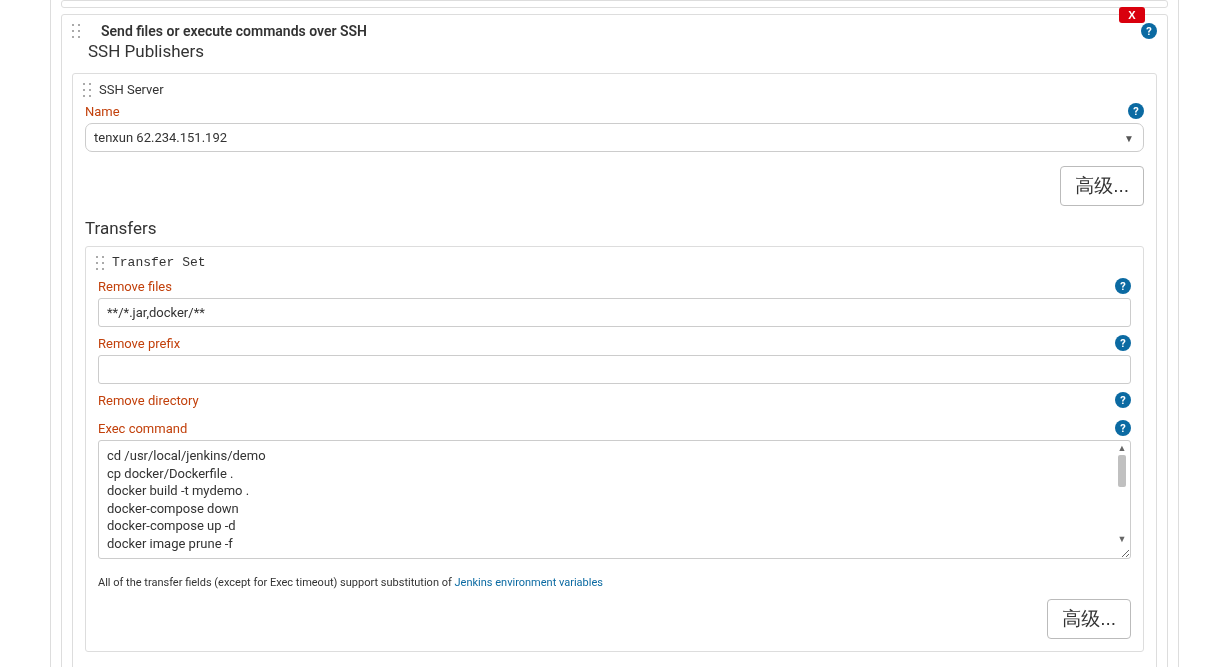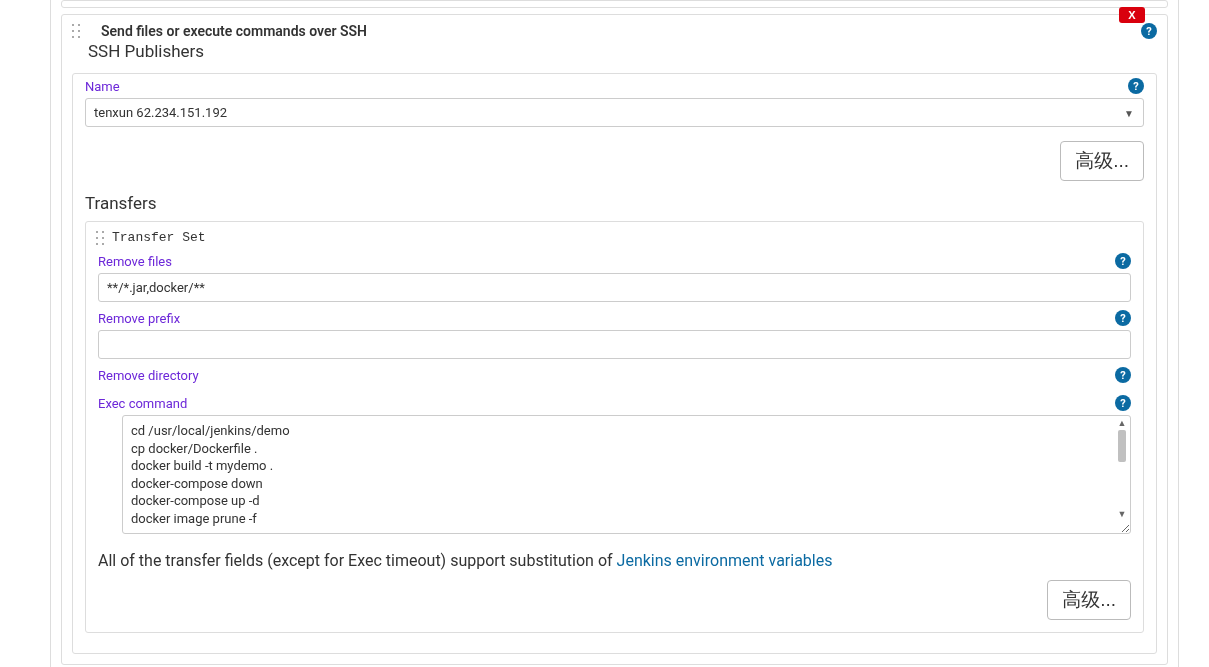--- a/index.html
+++ b/index.html
@@ -118,41 +118,42 @@
     padding: 4px 12px 4px 12px;
   }
   .field-label-row {
     display: flex;
     align-items: center;
     justify-content: space-between;
     padding: 0 0 4px 0;
   }
   .field-label {
     font-size: 13px;
-    color: #6d28d9;
+    color: #c2410c;
   }
   .text-input, .select-input, .textarea-input {
     width: 100%;
     border: 1px solid #ccc;
     border-radius: 3px;
     padding: 6px 8px;
     font-size: 13px;
     color: #333;
     background: #fff;
     font-family: inherit;
   }
   .text-input.focused {
     border: 2px solid #222;
     padding: 5px 7px;
   }
   .select-input {
     appearance: none;
     -webkit-appearance: none;
     background-image: none;
     padding-right: 16px;
+    border-radius: 7px;
   }
   .select-wrap {
     position: relative;
   }
   .select-caret {
     position: absolute;
     right: 10px;
     top: 50%;
     transform: translateY(-50%);
     pointer-events: none;
@@ -184,21 +185,20 @@
     padding-bottom: 12px;
   }
   .transfer-header {
     display: flex;
     align-items: center;
     padding: 8px 10px 4px 10px;
     font-family: Liberation Mono, monospace;
   }
   .textarea-wrap {
     position: relative;
-    margin-left: 24px;
   }
   .textarea-input {
     resize: both;
     min-height: 94px;
     line-height: 1.35;
   }
   .scroll-stub {
     position: absolute;
     right: 1px;
     top: 1px;
@@ -217,21 +217,21 @@
   }
   .scroll-thumb {
     width: 8px;
     background: #c0c0c0;
     border-radius: 2px;
     height: 32px;
     margin-top: 0;
   }
   .note-row {
     padding: 10px 12px 0 12px;
-    font-size: 16px;
+    font-size: 11px;
   }
   .note-row a {
     color: #0b6aa2;
     text-decoration: none;
   }
 </style>
 </head>
 <body>
 
 <div class="outer-frame">
@@ -256,20 +256,37 @@
           <span>
             <i></i>
             <i></i>
           </span>
       </span>
       <span class="section-title">Send files or execute commands over SSH</span>
     </div>
     <div class="section-sub">SSH Publishers</div>
 
     <div class="inner-block">
+      <div class="inner-header">
+        <span class="drag-handle">
+          <span>
+              <i></i>
+              <i></i>
+            </span>
+            <span>
+              <i></i>
+              <i></i>
+            </span>
+            <span>
+              <i></i>
+              <i></i>
+            </span>
+        </span>
+        <span class="inner-title">SSH Server</span>
+      </div>
 
       <div class="field-row">
         <div class="field-label-row">
           <span class="field-label">Name</span>
           <span class="help-icon">?</span>
         </div>
         <div class="select-wrap">
           <select class="select-input">
             <option>tenxun 62.234.151.192</option>
           </select>

